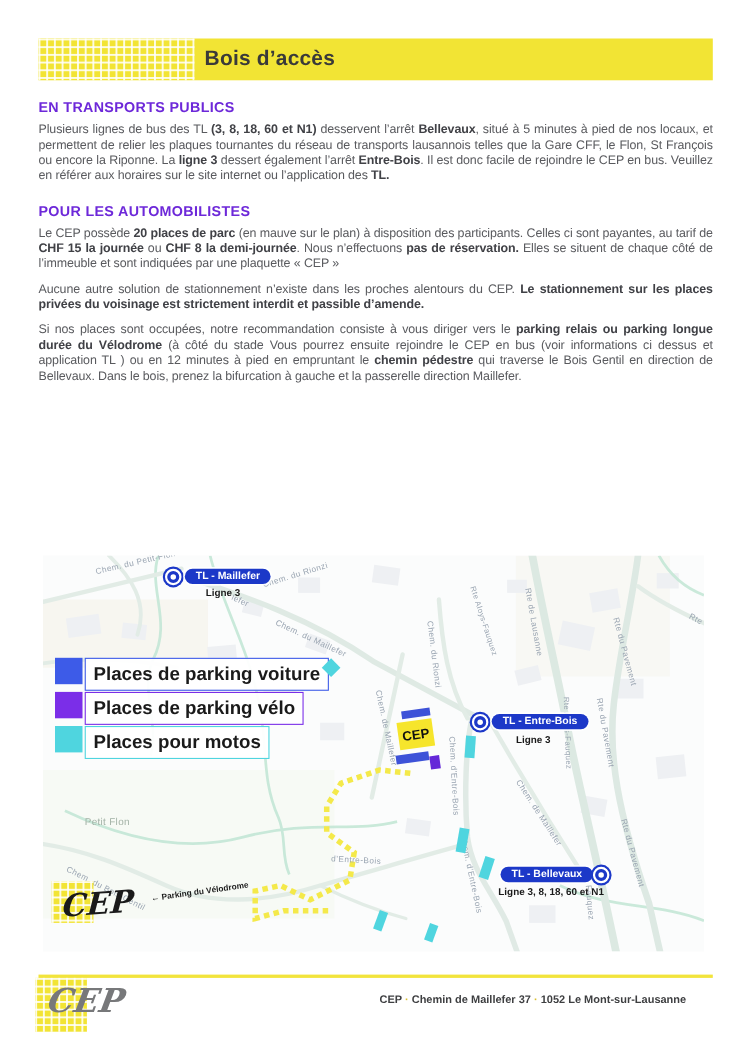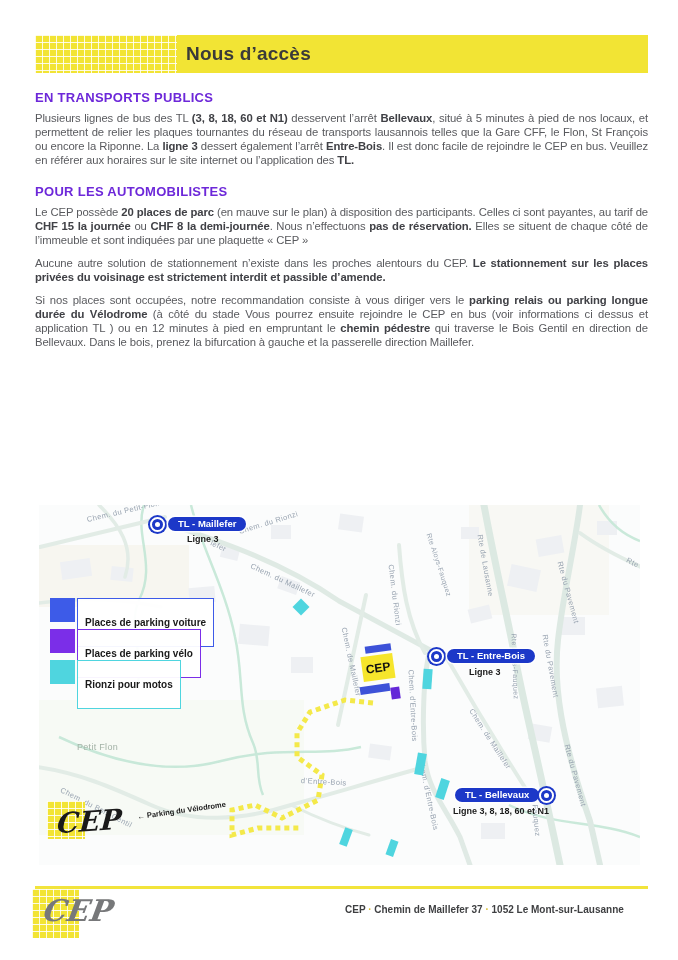--- a/index.html
+++ b/index.html
@@ -29,21 +29,21 @@
   .slabel{position:absolute;font-size:7.5px;color:#99A4B1;letter-spacing:.4px;white-space:nowrap;transform-origin:left center;}
   .area-label{position:absolute;font-size:9px;color:#A3B2A6;letter-spacing:.3px;}
   .pill{position:absolute;background:#1C38C8;color:#fff;font-size:9.5px;font-weight:bold;
         border-radius:8px;height:14px;line-height:14px;padding:0 10px;white-space:nowrap;
         box-shadow:0 0 0 1.5px rgba(255,255,255,.9);}
   .marker{position:absolute;width:11px;height:11px;border-radius:50%;background:#1C38C8;border:2px solid #ffffff;box-shadow:0 0 0 2px #1C38C8;}
   .marker::after{content:"";position:absolute;left:3px;top:3px;width:5px;height:5px;border-radius:50%;background:#fff;}
   .lines{position:absolute;font-size:9px;font-weight:bold;color:#1A1A1A;white-space:nowrap;}
   .legend-swatch{position:absolute;width:25px;height:24px;}
   .legend-box{position:absolute;background:rgba(255,255,255,.95);border:1.5px solid #888;
-        font-size:10px;font-weight:bold;color:#1A1A1A;padding:18px 7px;white-space:nowrap;}
+        font-size:17px;font-weight:bold;color:#1A1A1A;padding:4px 7px;white-space:nowrap;}
   .prect{position:absolute;}
   .cep-bldg{position:absolute;left:323px;top:150px;width:32px;height:25px;background:#F6E52C;
         transform:rotate(-8deg);display:flex;align-items:center;justify-content:center;
         font-size:12px;font-weight:bold;color:#111;}
   .bar{position:absolute;}
   .wm-checker{position:absolute;left:8px;top:296px;width:38px;height:38px;}
   .wm-cep{position:absolute;left:18px;top:300px;font-family:"DejaVu Serif",serif;font-style:italic;font-weight:bold;
         font-size:28px;color:#1A1A1A;transform:rotate(-4deg) skewX(-8deg);}
   .pk-sign{position:absolute;left:98px;top:301px;font-size:7.5px;font-weight:bold;color:#1A1A1A;
         transform:rotate(-8deg);white-space:nowrap;}
@@ -57,21 +57,21 @@
 </style>
 </head>
 <body>
 
 <div class="page">
 
   <div class="content">
     <div class="hdr">
       <div class="checker"></div>
       <div class="band">
-        <span class="title">Nous d’accès</span>
+        <span class="title">Bois d’accès</span>
       </div>
     </div>
 
     <h2>EN TRANSPORTS PUBLICS</h2>
     <p class="body"><span>Plusieurs lignes de bus des TL </span><span class="b">(3, 8, 18, 60 et N1)</span><span> desservent l’arrêt </span><span class="b">Bellevaux</span><span>, situé à 5 minutes à pied de nos locaux, et permettent de relier les plaques tournantes du réseau de transports lausannois telles que la Gare CFF, le Flon, St François ou encore la Riponne. La </span><span class="b">ligne 3</span><span> dessert également l’arrêt </span><span class="b">Entre-Bois</span><span>. Il est donc facile de rejoindre le CEP en bus. Veuillez en référer aux horaires sur le site internet ou l’application des </span><span class="b">TL.</span></p>
 
     <h2>POUR LES AUTOMOBILISTES</h2>
     <p class="body"><span>Le CEP possède </span><span class="b">20 places de parc</span><span> (en mauve sur le plan) à disposition des participants. Celles ci sont payantes, au tarif de </span><span class="b">CHF 15 la journée</span><span> ou </span><span class="b">CHF 8 la demi-journée</span><span>. Nous n’effectuons </span><span class="b">pas de réservation.</span><span> Elles se situent de chaque côté de l’immeuble et sont indiquées par une plaquette « CEP »</span></p>
     <p class="body"><span>Aucune autre solution de stationnement n’existe dans les proches alentours du CEP. </span><span class="b">Le stationnement sur les places privées du voisinage est strictement interdit et passible d’amende.</span></p>
     <p class="body"><span>Si nos places sont occupées, notre recommandation consiste à vous diriger vers le </span><span class="b">parking relais ou parking longue durée du Vélodrome</span><span> (à côté du stade Vous pourrez ensuite rejoindre le CEP en bus (voir informations ci dessus et application TL ) ou en 12 minutes à pied en empruntant le </span><span class="b">chemin pédestre</span><span> qui traverse le Bois Gentil en direction de Bellevaux. Dans le bois, prenez la bifurcation à gauche et la passerelle direction Maillefer.</span></p>
@@ -155,21 +155,21 @@
     <span class="slabel" style="left:262px;top:271px;transform:rotate(3deg);">d’Entre-Bois</span>
     <span class="area-label" style="left:38px;top:237px;">Petit Flon</span>
     <span class="slabel" style="left:22px;top:280px;transform:rotate(27deg);">Chem. du Bois-Gentil</span>
     <span class="pk-sign">← Parking du Vélodrome</span>
 
     <div class="legend-swatch" style="left: 11px; top: 93px; background: rgb(61, 91, 232);"></div>
     <div class="legend-box" style="left: 38px; top: 93px; border-color: rgb(61, 91, 232);">Places de parking voiture</div>
     <div class="legend-swatch" style="left: 11px; top: 124px; background: rgb(123, 46, 232);"></div>
     <div class="legend-box" style="left: 38px; top: 124px; border-color: rgb(123, 46, 232);">Places de parking vélo</div>
     <div class="legend-swatch" style="left: 11px; top: 155px; background: rgb(79, 213, 223);"></div>
-    <div class="legend-box" style="left: 38px; top: 155px; border-color: rgb(79, 213, 223);">Rionzi pour motos</div>
+    <div class="legend-box" style="left: 38px; top: 155px; border-color: rgb(79, 213, 223);">Places pour motos</div>
 
     <div class="prect" style="left:256px;top:96px;width:12px;height:12px;background:#4FD5DF;transform:rotate(45deg);"></div>
     <div class="prect" style="left:384px;top:164px;width:9px;height:20px;background:#4FD5DF;transform:rotate(4deg);"></div>
     <div class="prect" style="left:377px;top:248px;width:9px;height:22px;background:#4FD5DF;transform:rotate(10deg);"></div>
     <div class="prect" style="left:399px;top:274px;width:9px;height:20px;background:#4FD5DF;transform:rotate(18deg);"></div>
     <div class="prect" style="left:303px;top:323px;width:8px;height:18px;background:#4FD5DF;transform:rotate(20deg);"></div>
     <div class="prect" style="left:349px;top:335px;width:8px;height:16px;background:#4FD5DF;transform:rotate(20deg);"></div>
     <div class="bar" style="left:326px;top:140px;width:26px;height:7px;background:#3D52D8;transform:rotate(-8deg);"></div>
     <div class="bar" style="left:321px;top:180px;width:30px;height:8px;background:#3D52D8;transform:rotate(-8deg);"></div>
     <div class="bar" style="left:352px;top:182px;width:9px;height:12px;background:#6428D8;transform:rotate(-8deg);"></div>

